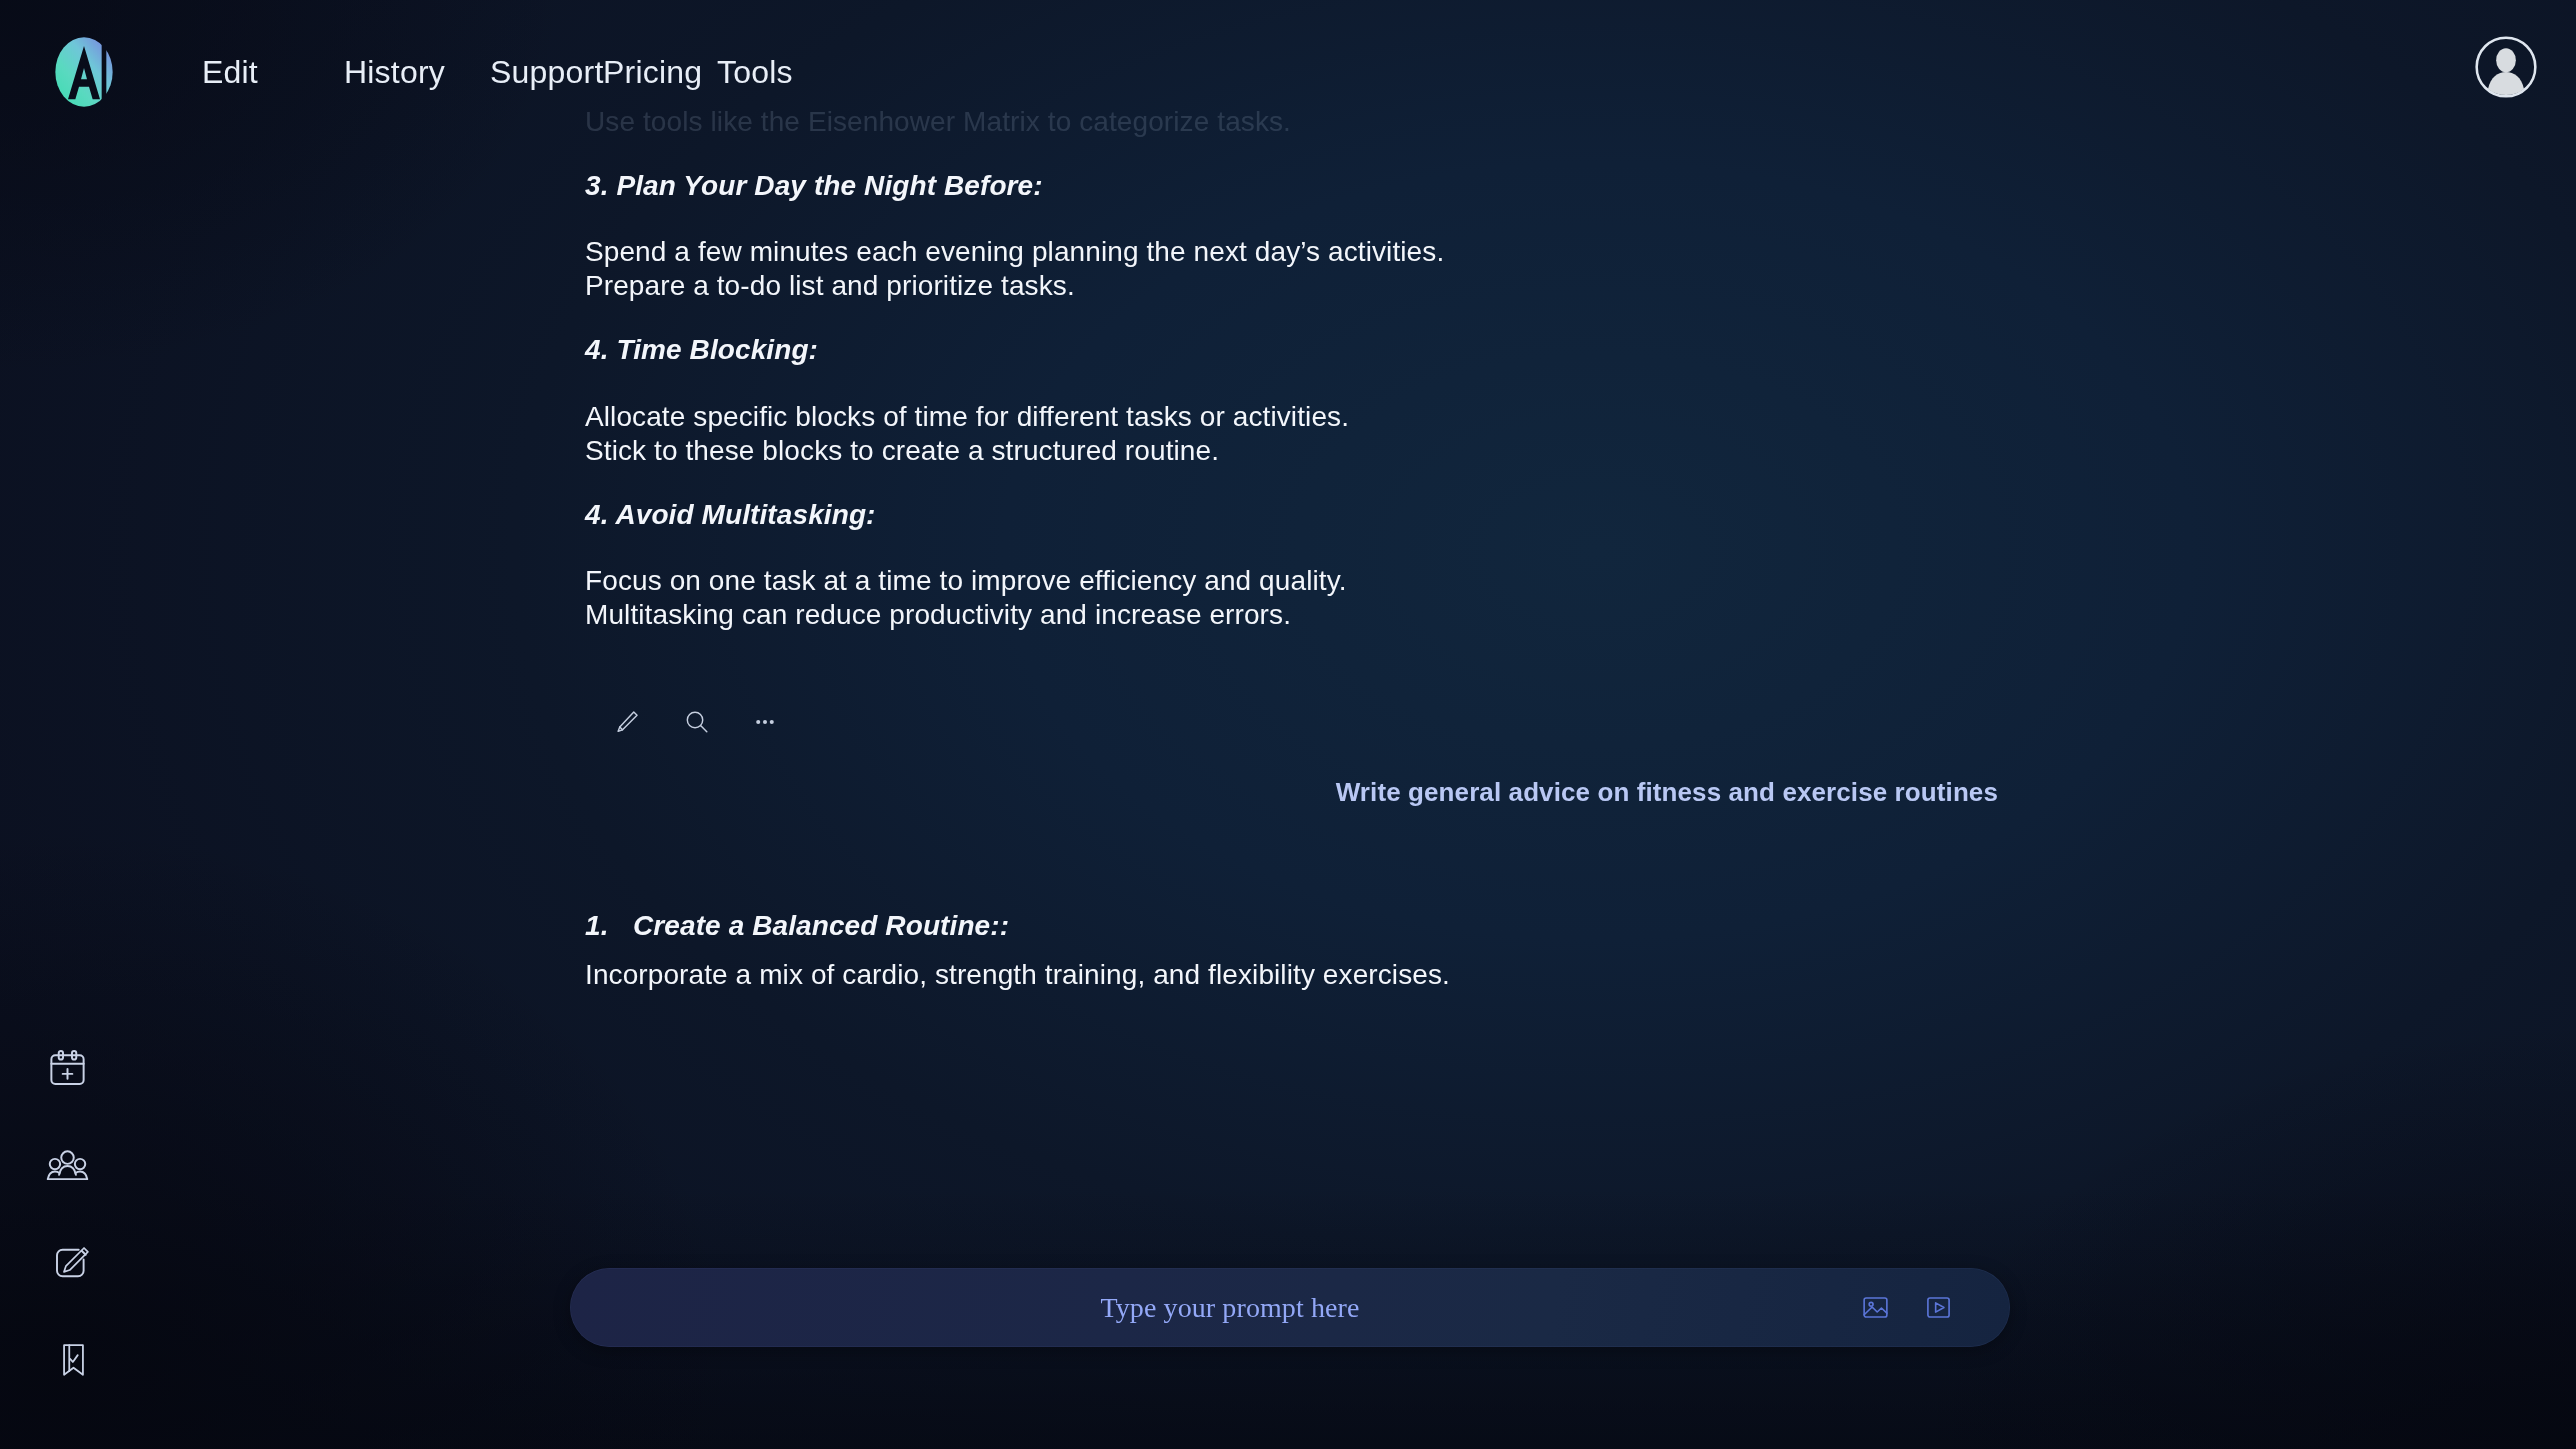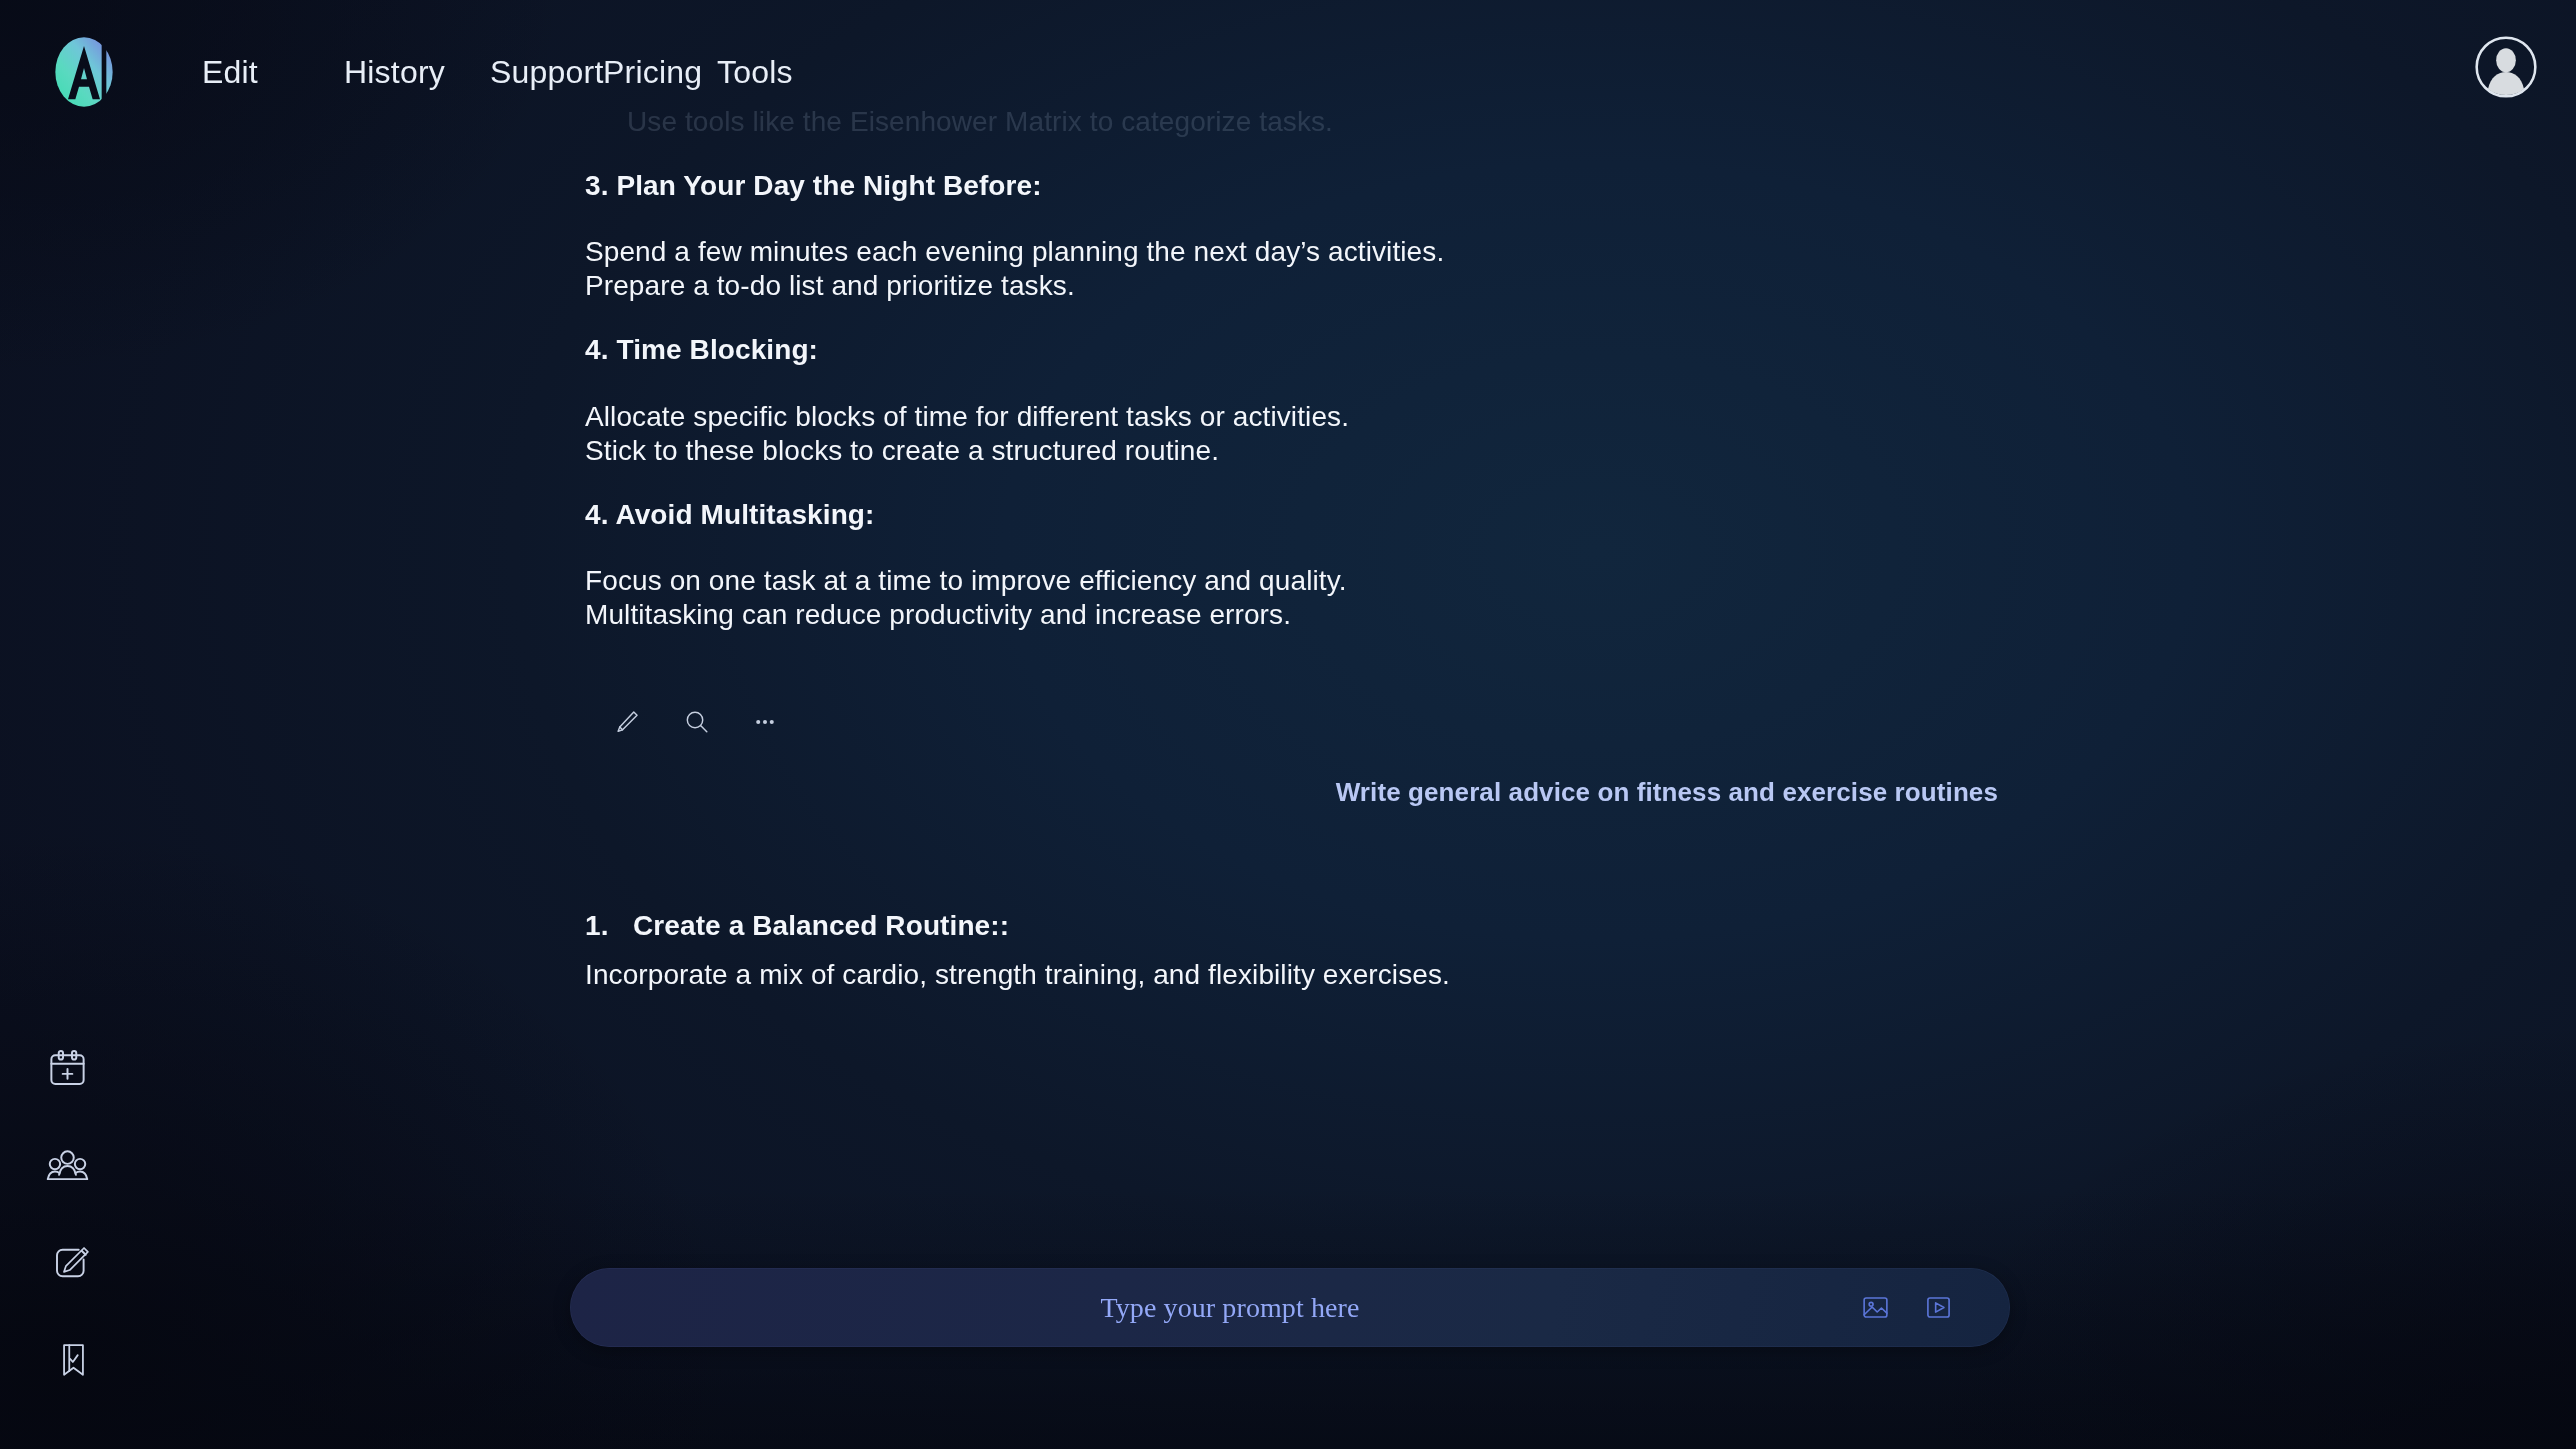--- a/index.html
+++ b/index.html
@@ -73,22 +73,22 @@
   
   #convo {
     position:absolute; left:0; top:0; width:2576px; height:1248px;
     z-index:10;
   }
   .para {
     color:#f3f6fb; font-size:28px; line-height:34px;
     font-weight:400; letter-spacing:0.1px;
     white-space:pre-line;
   }
-  .para.bold { font-weight:700; }
-  .para.faded { color:rgba(190,212,236,.16);margin-left:42px; }
+  .para.bold { font-weight:700;font-style:italic; }
+  .para.faded { color:rgba(190,212,236,.16); }
 
   #faded-line  { position:absolute; left:585px; top:105px; }
   #h3          { position:absolute; left:585px; top:169px; }
   #p3          { position:absolute; left:585px; top:235px; }
   #h4          { position:absolute; left:585px; top:333px; }
   #p4          { position:absolute; left:585px; top:400px; }
   #h5          { position:absolute; left:585px; top:498px; }
   #p5          { position:absolute; left:585px; top:564px; }
 
   #msg-actions {

